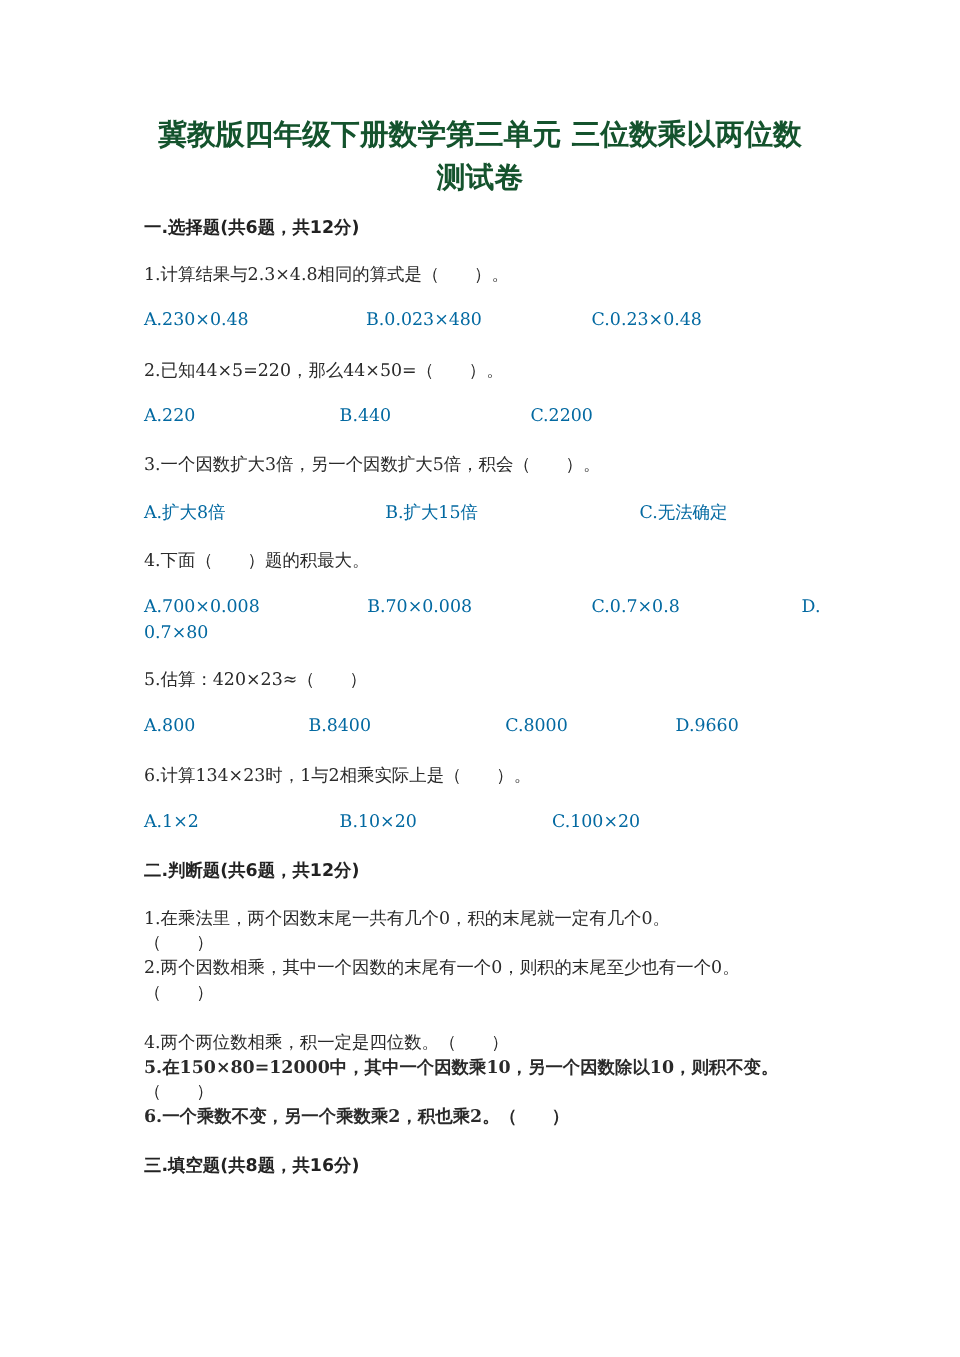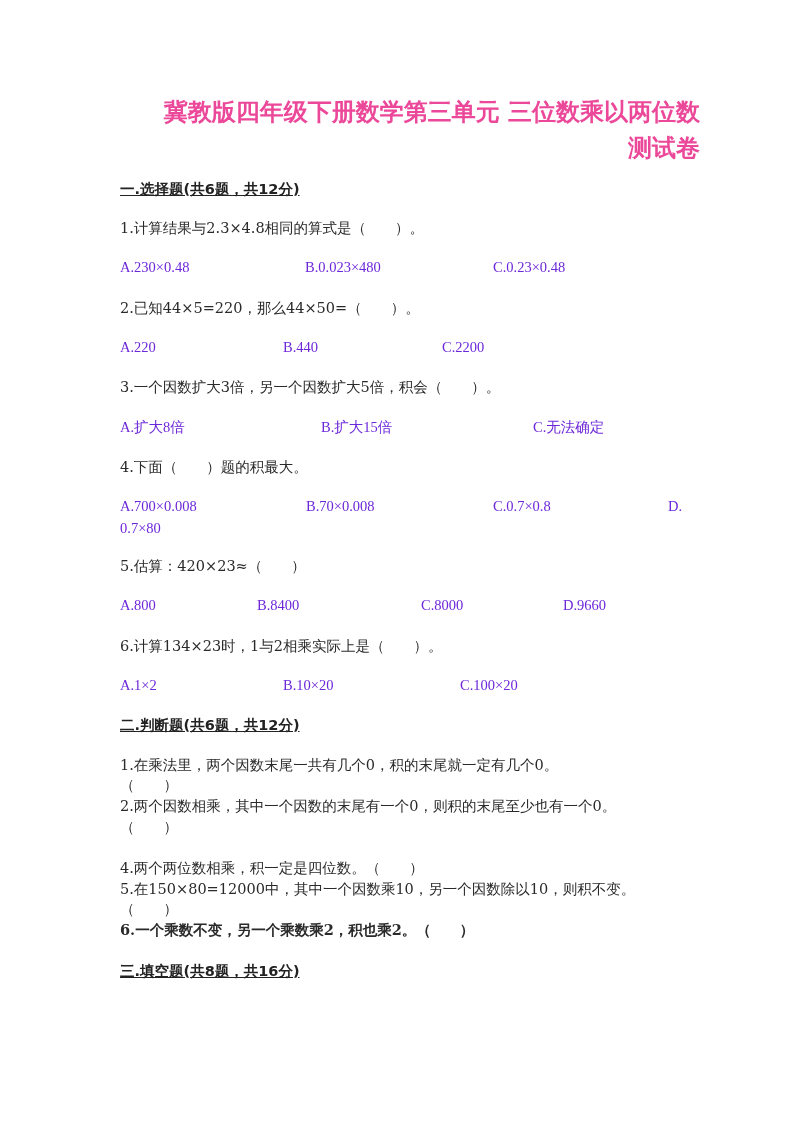--- a/index.html
+++ b/index.html
@@ -3,33 +3,33 @@
   <meta charset="utf-8">
   <style>
     html, body { margin: 0; padding: 0; background: #ffffff; }
     body {
       width: 800px; height: 1131px; position: relative; overflow: hidden;
       font-family: "DejaVu Serif", "Liberation Serif", serif;
       color: #222;
     }
     .page { position: absolute; left: 0; top: 0; width: 800px; height: 1131px; }
     .title {
-      position: absolute; left: 100px; width: 600px; text-align: right;
+      position: absolute; left: 100px; width: 600px; text-align: center;
       font-family: "DejaVu Sans", "Liberation Sans", sans-serif;
-      font-weight: bold; font-size: 24px; color: #ec4899; line-height: 36px;
+      font-weight: bold; font-size: 24px; color: #14532d; line-height: 36px;
     }
     .section {
       position: absolute; left: 120px;
       font-family: "DejaVu Sans", "Liberation Sans", sans-serif;
-      font-weight: bold; font-size: 14.5px; color: #222; white-space: nowrap; text-decoration: underline;
+      font-weight: bold; font-size: 14.5px; color: #222; white-space: nowrap;
     }
     .line {
       position: absolute; left: 120px; font-size: 14.5px; color: #2a2a2a; white-space: nowrap;
     }
-    .opt { position: absolute; font-size: 14.5px; color: #6d28d9; white-space: nowrap; font-family: Liberation Serif, serif; }
+    .opt { position: absolute; font-size: 14.5px; color: #0369a1; white-space: nowrap; }
   </style>
 </head>
 <body>
 
 <div class="page">
 
   <div class="title" style="top:94px;">冀教版四年级下册数学第三单元  三位数乘以两位数</div>
   <div class="title" style="top:130px;">测试卷</div>
 
   <div class="section" style="top:180px;">一.选择题(共6题，共12分)</div>
@@ -66,19 +66,19 @@
   <div class="opt" style="left:120px; top:677px;">A.1×2</div>
   <div class="opt" style="left:283px; top:677px;">B.10×20</div>
   <div class="opt" style="left:460px; top:677px;">C.100×20</div>
 
   <div class="section" style="top:716px;">二.判断题(共6题，共12分)</div>
   <div class="line" style="top:756px;">1.在乘法里，两个因数末尾一共有几个0，积的末尾就一定有几个0。</div>
   <div class="line" style="top:776px;">（　　）</div>
   <div class="line" style="top:797px;">2.两个因数相乘，其中一个因数的末尾有一个0，则积的末尾至少也有一个0。</div>
   <div class="line" style="top:818px;">（　　）</div>
   <div class="line" style="top:859px;">4.两个两位数相乘，积一定是四位数。（　　）</div>
-  <div class="line" style="top:880px;">5.在150×80=12000中，其中一个因数乘10，另一个因数除以10，则积不变。</div>
+  <div class="line" style="top:880px;font-weight:bold;">5.在150×80=12000中，其中一个因数乘10，另一个因数除以10，则积不变。</div>
   <div class="line" style="top:900px;">（　　）</div>
   <div class="line" style="top:921px;font-weight:bold;">6.一个乘数不变，另一个乘数乘2，积也乘2。（　　）</div>
 
   <div class="section" style="top:962px;">三.填空题(共8题，共16分)</div>
 
 </div>
 
 </body></html>

